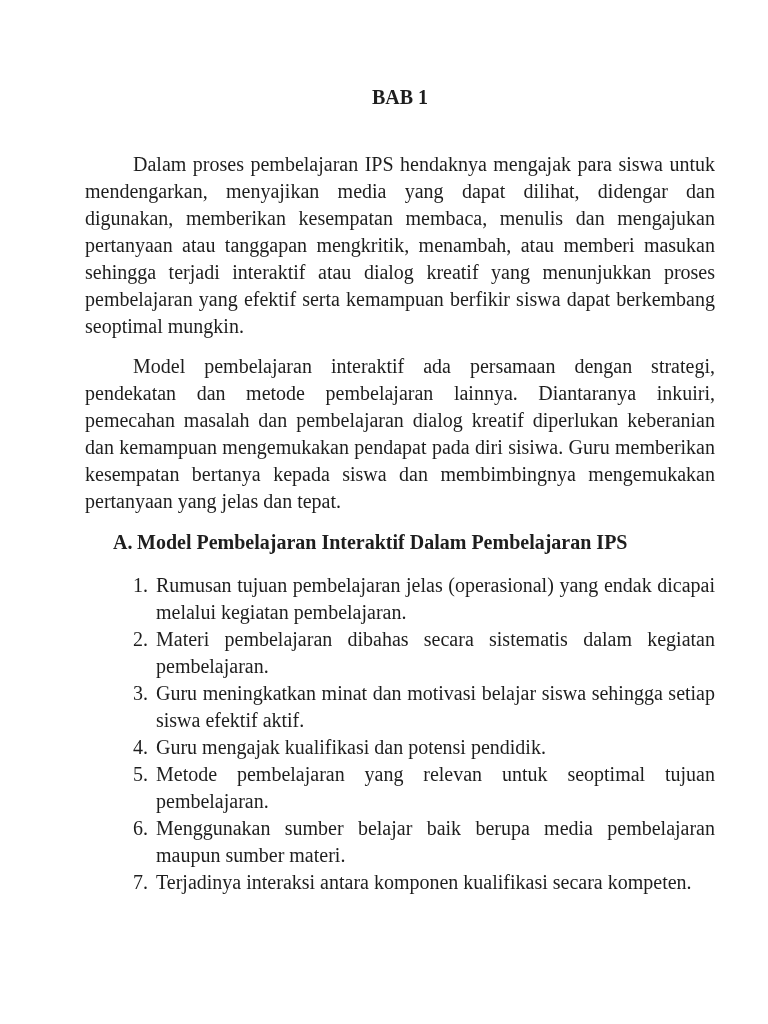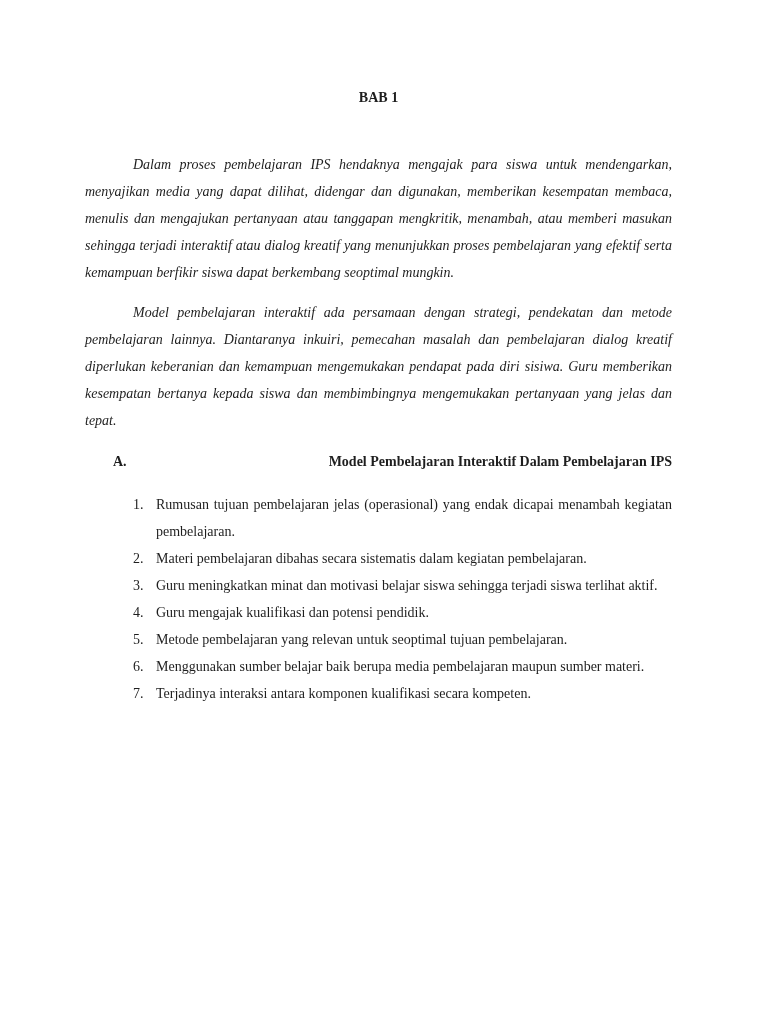--- a/index.html
+++ b/index.html
@@ -7,54 +7,52 @@
     padding: 0;
     background: #ffffff;
   }
   .page {
     position: relative;
     width: 768px;
     height: 1024px;
     margin: 0 auto;
     background: #ffffff;
     box-sizing: border-box;
-    padding: 82px 96px 0 85px;
+    padding: 82px 53px 0 85px;
     font-family: "Liberation Serif", "DejaVu Serif", serif;
-    font-size: 14px;
+    font-size: 20px;
     line-height: 27px;
     color: #1e1e1e;
     overflow: hidden;
   }
   .doc-title {
     text-align: center;
     font-weight: bold;
     line-height: 31px;
     margin-bottom: 38px;
   }
   .doc-title .title-line {
     display: block;
   }
   p.body-par {
     text-align: justify;
     text-indent: 48px;
     margin: 6px 0 13px 0;
-    font-style: italic;
   }
   .section-heading {
     display: flex;
     font-weight: bold;
     margin: 14px 0 13px 28px;
   }
   .section-heading .heading-label {
     flex: none;
     width: 24px;
   }
   .section-heading .heading-text {
     flex: 1;
-    text-align: right;
   }
   .char-list {
     margin: 16px 0 0 48px;
   }
   .list-item {
     display: flex;
   }
   .list-item .li-num {
     flex: none;
     width: 23px;
@@ -80,31 +78,31 @@
   <div class="section-heading">
     <span class="heading-label">A.</span>
     <span class="heading-text">Model Pembelajaran Interaktif Dalam Pembelajaran IPS</span>
   </div>
 
 
   <div class="char-list">
 
       <div class="list-item">
         <span class="li-num">1.</span>
-        <span class="li-text">Rumusan tujuan pembelajaran jelas (operasional) yang endak dicapai menambah kegiatan pembelajaran.</span>
+        <span class="li-text">Rumusan tujuan pembelajaran jelas (operasional) yang endak dicapai melalui kegiatan pembelajaran.</span>
       </div>
 
       <div class="list-item">
         <span class="li-num">2.</span>
         <span class="li-text">Materi pembelajaran dibahas secara sistematis dalam kegiatan pembelajaran.</span>
       </div>
 
       <div class="list-item">
         <span class="li-num">3.</span>
-        <span class="li-text">Guru meningkatkan minat dan motivasi belajar siswa sehingga terjadi siswa terlihat aktif.</span>
+        <span class="li-text">Guru meningkatkan minat dan motivasi belajar siswa sehingga setiap siswa efektif aktif.</span>
       </div>
 
       <div class="list-item">
         <span class="li-num">4.</span>
         <span class="li-text">Guru mengajak kualifikasi dan potensi pendidik.</span>
       </div>
 
       <div class="list-item">
         <span class="li-num">5.</span>
         <span class="li-text">Metode pembelajaran yang relevan untuk seoptimal tujuan pembelajaran.</span>

